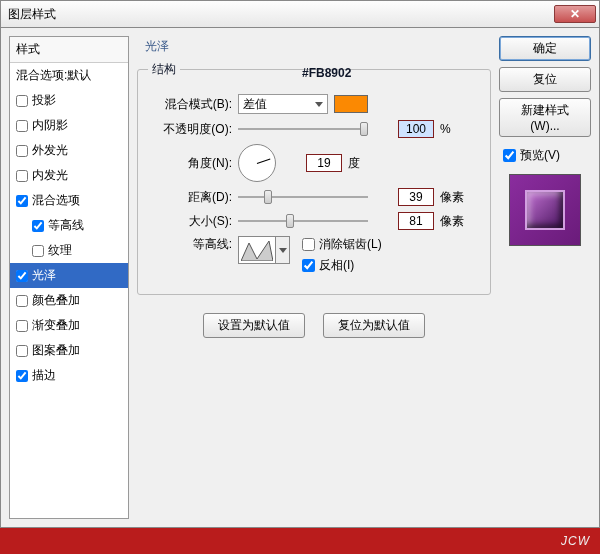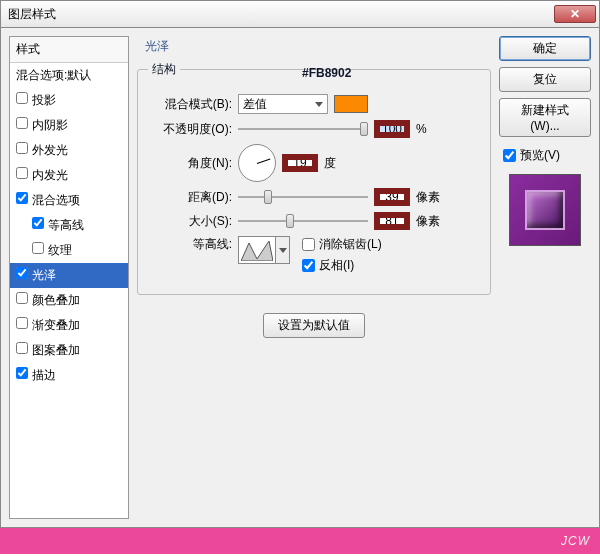--- a/index.html
+++ b/index.html
@@ -4,51 +4,51 @@
 <style>
 * { box-sizing: border-box; margin: 0; padding: 0; font-family: "Microsoft YaHei", SimSun, sans-serif; font-size: 12px; }
 body { background: #fff; }
 .window { width: 600px; height: 556px; background: #fff; }
 .titlebar { height: 28px; background: linear-gradient(#fdfdfd, #e8e8e8); border: 1px solid #888; display: flex; align-items: center; padding: 0 3px; }
 .titlebar-title { flex: 1; padding-left: 4px; color: #000; }
 .close-btn { width: 42px; height: 18px; background: linear-gradient(#e29a9a, #c75050); border: 1px solid #8a3a3a; border-radius: 2px; display: flex; align-items: center; justify-content: center; color: #fff; font-weight: bold; cursor: pointer; }
 .body-area { display: flex; padding: 8px; gap: 8px; height: 500px; background: #f0f0f0; border: 1px solid #888; border-top: none; }
 .left-panel { width: 120px; border: 1px solid #999; background: #fff; display: flex; flex-direction: column; }
 .left-header { padding: 4px 6px; border-bottom: 1px solid #ccc; background: #f8f8f8; }
-.left-item { padding: 4px 6px; display: flex; align-items: flex-start; gap: 4px; cursor: pointer; }
+.left-item { padding: 4px 6px; display: flex; align-items: center; gap: 4px; cursor: pointer; }
 .left-item.indent { padding-left: 22px; }
 .left-item.selected { background: #316ac5; color: #fff; }
 .left-item input[type=checkbox] { width: 12px; height: 12px; }
 .center-panel { flex: 1; display: flex; flex-direction: column; }
 .center-title { padding: 2px 0 6px 8px; color: #3a5a8a; }
 .fieldset { border: 1px solid #bbb; border-radius: 3px; padding: 10px 14px 14px 14px; margin-bottom: 10px; }
 .fieldset-legend { padding: 0 4px; color: #0f172a; margin-left: -4px; }
 .row { display: flex; align-items: center; margin: 6px 0; gap: 6px; }
 .row-label { width: 80px; text-align: right; }
 .select { border: 1px solid #999; background: #fff; height: 20px; width: 90px; display: flex; align-items: center; padding: 0 4px; justify-content: space-between; }
 .arrow-down { width: 0; height: 0; border-left: 4px solid transparent; border-right: 4px solid transparent; border-top: 5px solid #555; }
 .swatch { width: 34px; height: 18px; background: #FB8902; border: 1px solid #666; }
 .hexlabel { color: #0f172a; font-weight: bold; position: absolute; margin-top: -22px; margin-left: 150px; }
 .slider { position: relative; width: 130px; height: 14px; }
 .slider-track { position: absolute; top: 6px; width: 100%; height: 2px; background: #aaa; }
 .slider-thumb { position: absolute; top: 0; width: 8px; height: 14px; background: linear-gradient(#eee,#ccc); border: 1px solid #888; border-radius: 2px; }
-.num-input { width: 36px; height: 18px; border: 6px solid #7f1d1d; text-align: center; }
+.num-input { width: 36px; height: 18px; border: 1px solid #7f1d1d; text-align: center; margin-left: 24px; }
 .num-input.hl { background: #cfe3ff; }
 .angle-dial { width: 38px; height: 38px; border: 1px solid #888; border-radius: 50%; background: #fff; position: relative; }
 .angle-dial::after { content:''; position:absolute; width:14px; height:1px; background:#000; top:50%; left:50%; transform-origin:left center; transform: rotate(-19deg); }
 .curve-box { width: 38px; height: 28px; border: 1px solid #888; background: #fff; position: relative; display:flex; align-items:center; justify-content:center; }
 .curve-box svg { width: 32px; height: 22px; }
 .drop-arrow { width: 14px; height: 28px; border: 1px solid #888; border-left:none; background:#eee; display:flex; align-items:center; justify-content:center; }
 .btn { border: 1px solid #888; background: linear-gradient(#fdfdfd,#e5e5e5); border-radius: 3px; padding: 3px 14px; cursor: pointer; }
 .btn.primary { border: 1px solid #3a6ea5; box-shadow: 0 0 0 1px #7aa7d9 inset; }
 .right-panel { width: 92px; display: flex; flex-direction: column; align-items: stretch; gap: 6px; }
 .right-panel .btn { width: 100%; text-align: center; }
 .preview-box { width: 72px; height: 72px; background: linear-gradient(135deg,#8a2d9e,#6a1b7a); border: 1px solid #555; margin: 4px auto 0 auto; display:flex; align-items:center; justify-content:center; }
 .preview-inner { width: 40px; height: 40px; background: linear-gradient(135deg,#c070d0,#4a1560); border: 2px solid #d29fe0; box-shadow: inset -3px -3px 6px rgba(0,0,0,0.6), inset 3px 3px 6px rgba(255,255,255,0.4); }
-.footer { height: 26px; background: #ec4899; color: #eee; display: flex; align-items: center; justify-content: flex-end; padding: 0 10px; font-style: italic; letter-spacing: 1px; }
+.footer { height: 26px; background: #b91c1c; color: #eee; display: flex; align-items: center; justify-content: flex-end; padding: 0 10px; font-style: italic; letter-spacing: 1px; }
 .chk { display:flex; align-items:center; gap:4px; }
 .btnrow { display:flex; gap:18px; justify-content:center; margin-top:8px; }
 </style>
 </head>
 <body>
 
 <div class="window">
   <div class="titlebar">
     <span class="titlebar-title">图层样式</span>
     <div class="close-btn">
@@ -188,20 +188,21 @@
             <label class="chk">
                 <input type="checkbox" checked="" style="">
                 <span>反相(I)</span>
               </label>
           </div>
         </div>
       </fieldset>
 
       <div class="btnrow">
         <button class="btn">设置为默认值</button>
+        <button class="btn">复位为默认值</button>
       </div>
     </div>
 
     <div class="right-panel">
       <button class="btn primary">确定</button>
       <button class="btn">复位</button>
       <button class="btn">新建样式(W)...</button>
       <label class="chk" style="margin:4px 0 0 4px;">
         <input type="checkbox" checked="" style="">
         <span>预览(V)</span>

